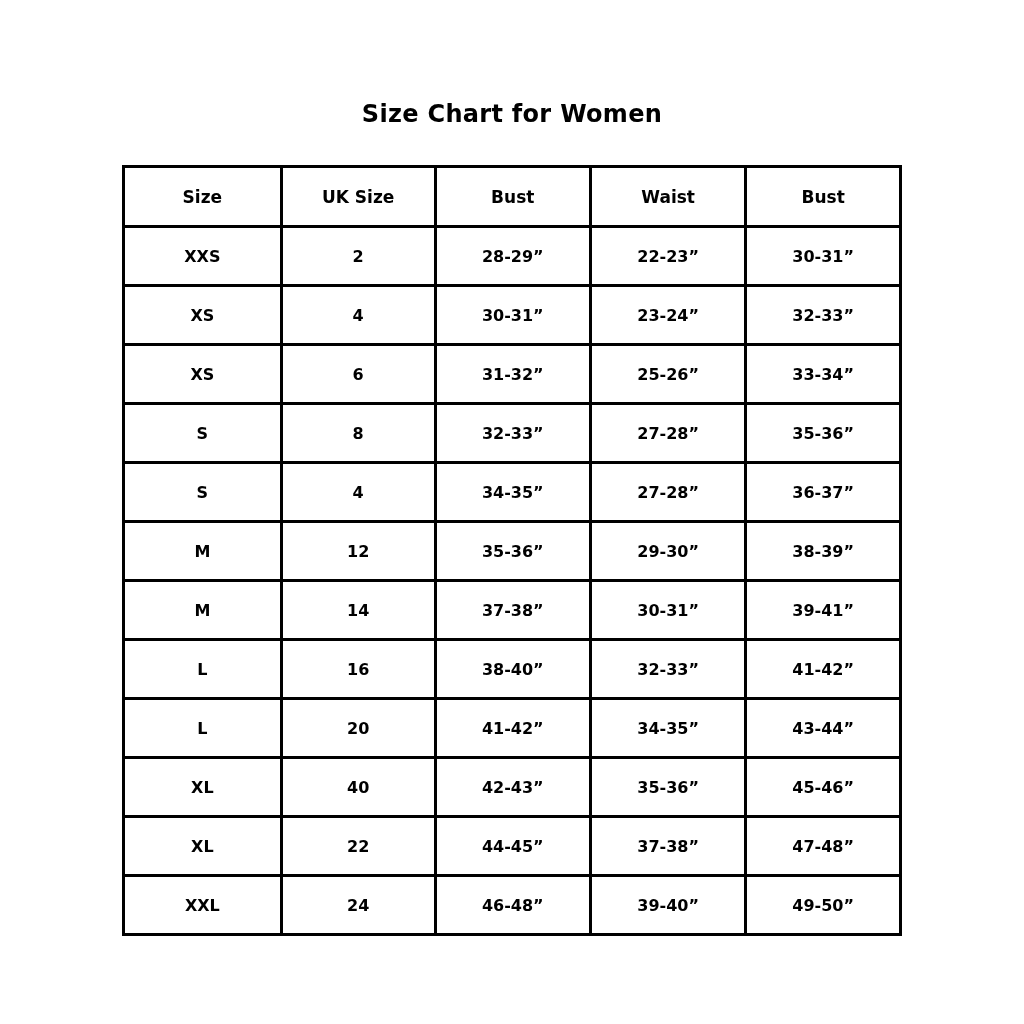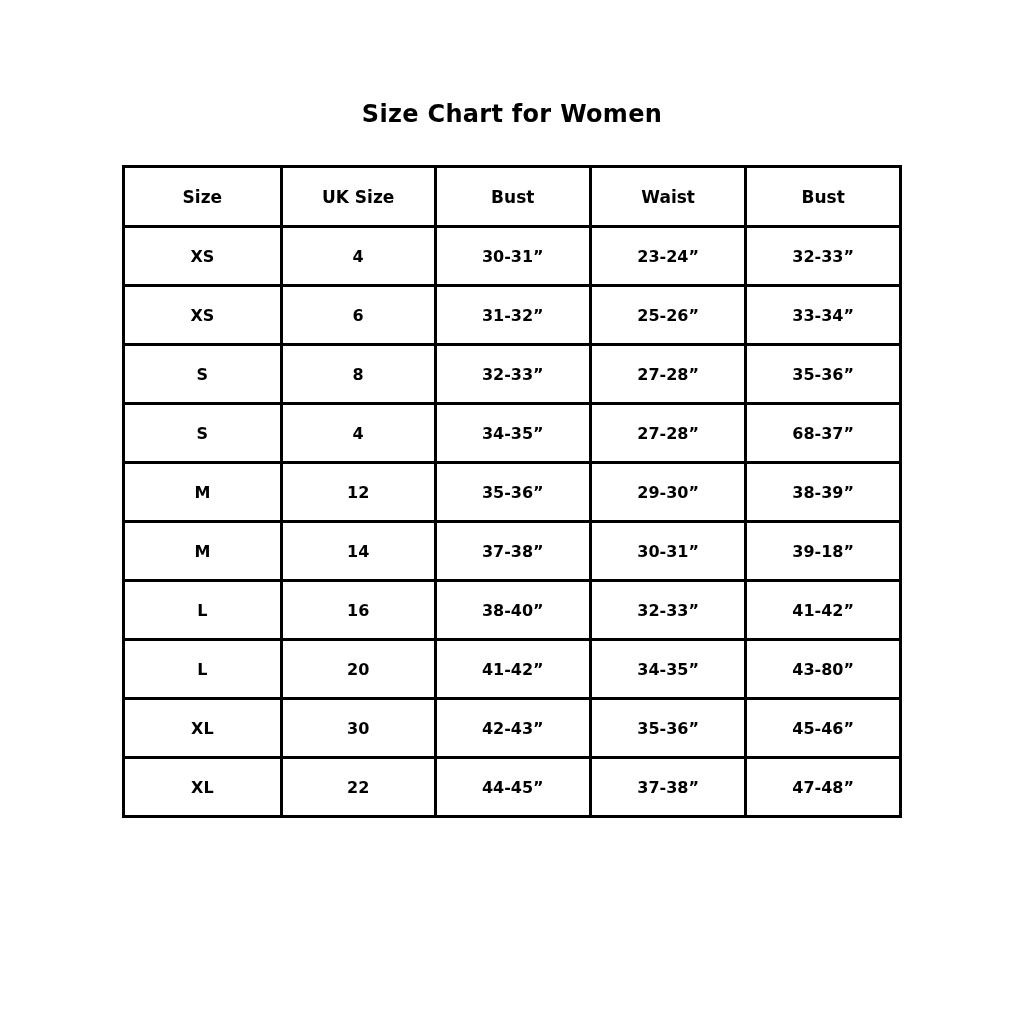--- a/index.html
+++ b/index.html
@@ -82,20 +82,27 @@
         <tr>
           <th>Size</th>
           <th>UK Size</th>
           <th>Bust</th>
           <th>Waist</th>
           <th>Bust</th>
         </tr>
       </thead>
       <tbody>
         <tr>
+          <td>XXS</td>
+          <td>2</td>
+          <td>28-29”</td>
+          <td>22-23”</td>
+          <td>30-31”</td>
+        </tr>
+        <tr>
           <td>XS</td>
           <td>4</td>
           <td>30-31”</td>
           <td>23-24”</td>
           <td>32-33”</td>
         </tr>
         <tr>
           <td>XS</td>
           <td>6</td>
           <td>31-32”</td>
@@ -107,61 +114,68 @@
           <td>8</td>
           <td>32-33”</td>
           <td>27-28”</td>
           <td>35-36”</td>
         </tr>
         <tr>
           <td>S</td>
           <td>4</td>
           <td>34-35”</td>
           <td>27-28”</td>
-          <td>68-37”</td>
+          <td>36-37”</td>
         </tr>
         <tr>
           <td>M</td>
           <td>12</td>
           <td>35-36”</td>
           <td>29-30”</td>
           <td>38-39”</td>
         </tr>
         <tr>
           <td>M</td>
           <td>14</td>
           <td>37-38”</td>
           <td>30-31”</td>
-          <td>39-18”</td>
+          <td>39-41”</td>
         </tr>
         <tr>
           <td>L</td>
           <td>16</td>
           <td>38-40”</td>
           <td>32-33”</td>
           <td>41-42”</td>
         </tr>
         <tr>
           <td>L</td>
           <td>20</td>
           <td>41-42”</td>
           <td>34-35”</td>
-          <td>43-80”</td>
+          <td>43-44”</td>
         </tr>
         <tr>
           <td>XL</td>
-          <td>30</td>
+          <td>40</td>
           <td>42-43”</td>
           <td>35-36”</td>
           <td>45-46”</td>
         </tr>
         <tr>
           <td>XL</td>
           <td>22</td>
           <td>44-45”</td>
           <td>37-38”</td>
           <td>47-48”</td>
         </tr>
+        <tr>
+          <td>XXL</td>
+          <td>24</td>
+          <td>46-48”</td>
+          <td>39-40”</td>
+          <td>49-50”</td>
+        </tr>
       </tbody>
     </table>
   </div>
 
 </div>
 
 </body></html>

